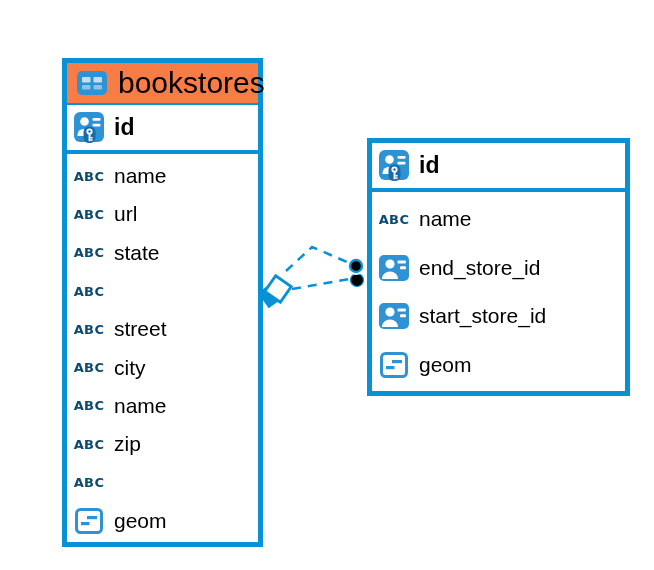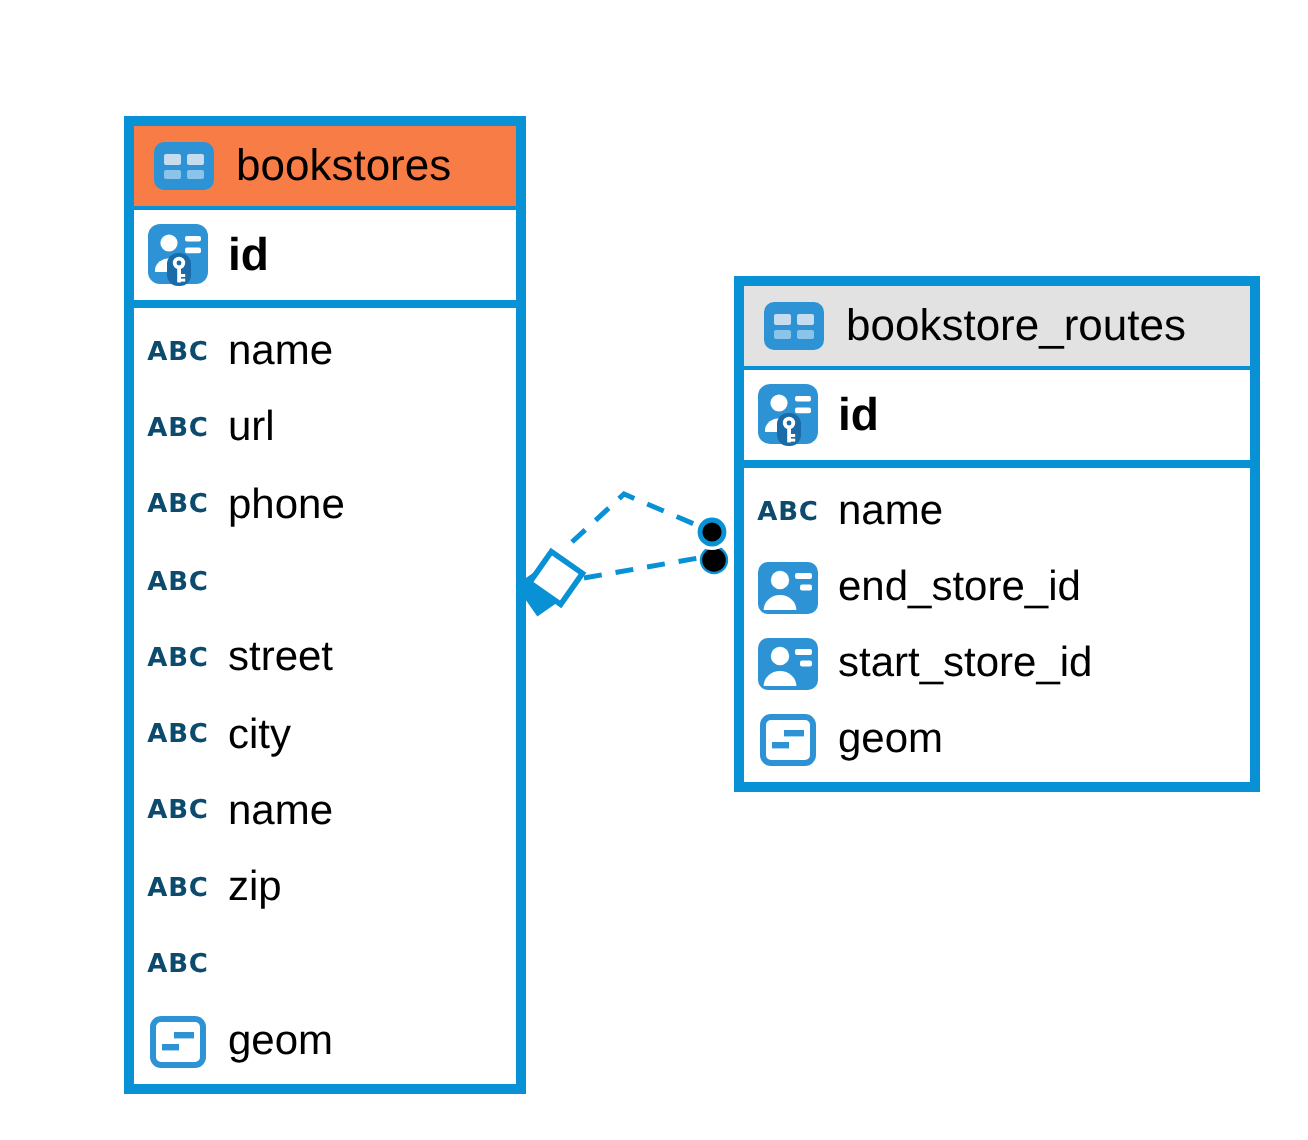--- a/index.html
+++ b/index.html
@@ -12,21 +12,21 @@
   .canvas { position:absolute; inset:0; }
   .entity {
     position:absolute; box-sizing:border-box;
     border:5px solid #0991D5; background:#fff;
     display:flex; flex-direction:column;
   }
   .header {
     flex:0 0 40px; display:flex; align-items:center;
     padding:0 8px; gap:9px;
     border-bottom:2px solid #0991D5;
-    font-size:22px;
+    font-size:30px;
   }
   .pk-row {
     flex:0 0 45px; display:flex; align-items:center;
     padding:0 5px; gap:8px;
     border-bottom:4px solid #0991D5;
     font-size:23px; font-weight:bold;
   }
   .fields { flex:1; display:flex; flex-direction:column; padding:3px 0 2px; }
   .field {
     flex:1; display:flex; align-items:center;
@@ -91,21 +91,21 @@
         <div class="field">
           <span class="icon">
             <span class="abc">ABC</span>
           </span>
           <span class="label">url</span>
         </div>
         <div class="field">
           <span class="icon">
             <span class="abc">ABC</span>
           </span>
-          <span class="label">phone</span>
+          <span class="label">state</span>
         </div>
         <div class="field">
           <span class="icon">
             <span class="abc">ABC</span>
           </span>
         </div>
         <div class="field">
           <span class="icon">
             <span class="abc">ABC</span>
           </span>
@@ -141,32 +141,20 @@
        <rect x="12" y="8" width="10" height="3.2" fill="#2E93D5"></rect>
        <rect x="6" y="14" width="8.5" height="3.2" fill="#2E93D5"></rect>
      </svg>
           </span>
           <span class="label">geom</span>
         </div>
     </div>
     </div>
 
   <div class="entity" id="table-1" style="left:367px; top:138px; width:263px; height:258px;">
-    <div class="header" style="background:#E2E2E2">
-      <span class="icon">
-          <svg width="30" height="24" viewBox="0 0 30 24">
-       <rect x="0" y="0" width="30" height="24" rx="5" fill="#2E93D5"></rect>
-       <rect x="5" y="6" width="8.5" height="5.5" rx="1" fill="#C6DDF0"></rect>
-       <rect x="16.5" y="6" width="8.5" height="5.5" rx="1" fill="#C6DDF0"></rect>
-       <rect x="5" y="14" width="8.5" height="4.5" rx="1" fill="#FFFFFF" opacity="0.45"></rect>
-       <rect x="16.5" y="14" width="8.5" height="4.5" rx="1" fill="#FFFFFF" opacity="0.45"></rect>
-     </svg>
-        </span>
-      <span class="title">bookstore_routes</span>
-    </div>
     <div class="pk-row">
       <span class="icon">
           <svg width="30" height="31" viewBox="0 0 30 31">
        <rect x="0" y="0" width="30" height="30" rx="6" fill="#2E93D5"></rect>
        <circle cx="10.5" cy="9.5" r="4.3" fill="#fff"></circle>
        <path d="M3.5 22.5 a7.2 6.5 0 0 1 14.2 0 v1.5 h-14.2 z" fill="#fff"></path>
        <rect x="18.5" y="6" width="8" height="2.8" rx="1" fill="#fff"></rect>
        <rect x="18.5" y="11.8" width="8" height="2.8" rx="1" fill="#fff"></rect>
        <rect x="9.5" y="14.5" width="12" height="16.5" rx="5.5" fill="#1A6BA8"></rect>
        <circle cx="15.5" cy="19.5" r="3.1" fill="#fff"></circle>

